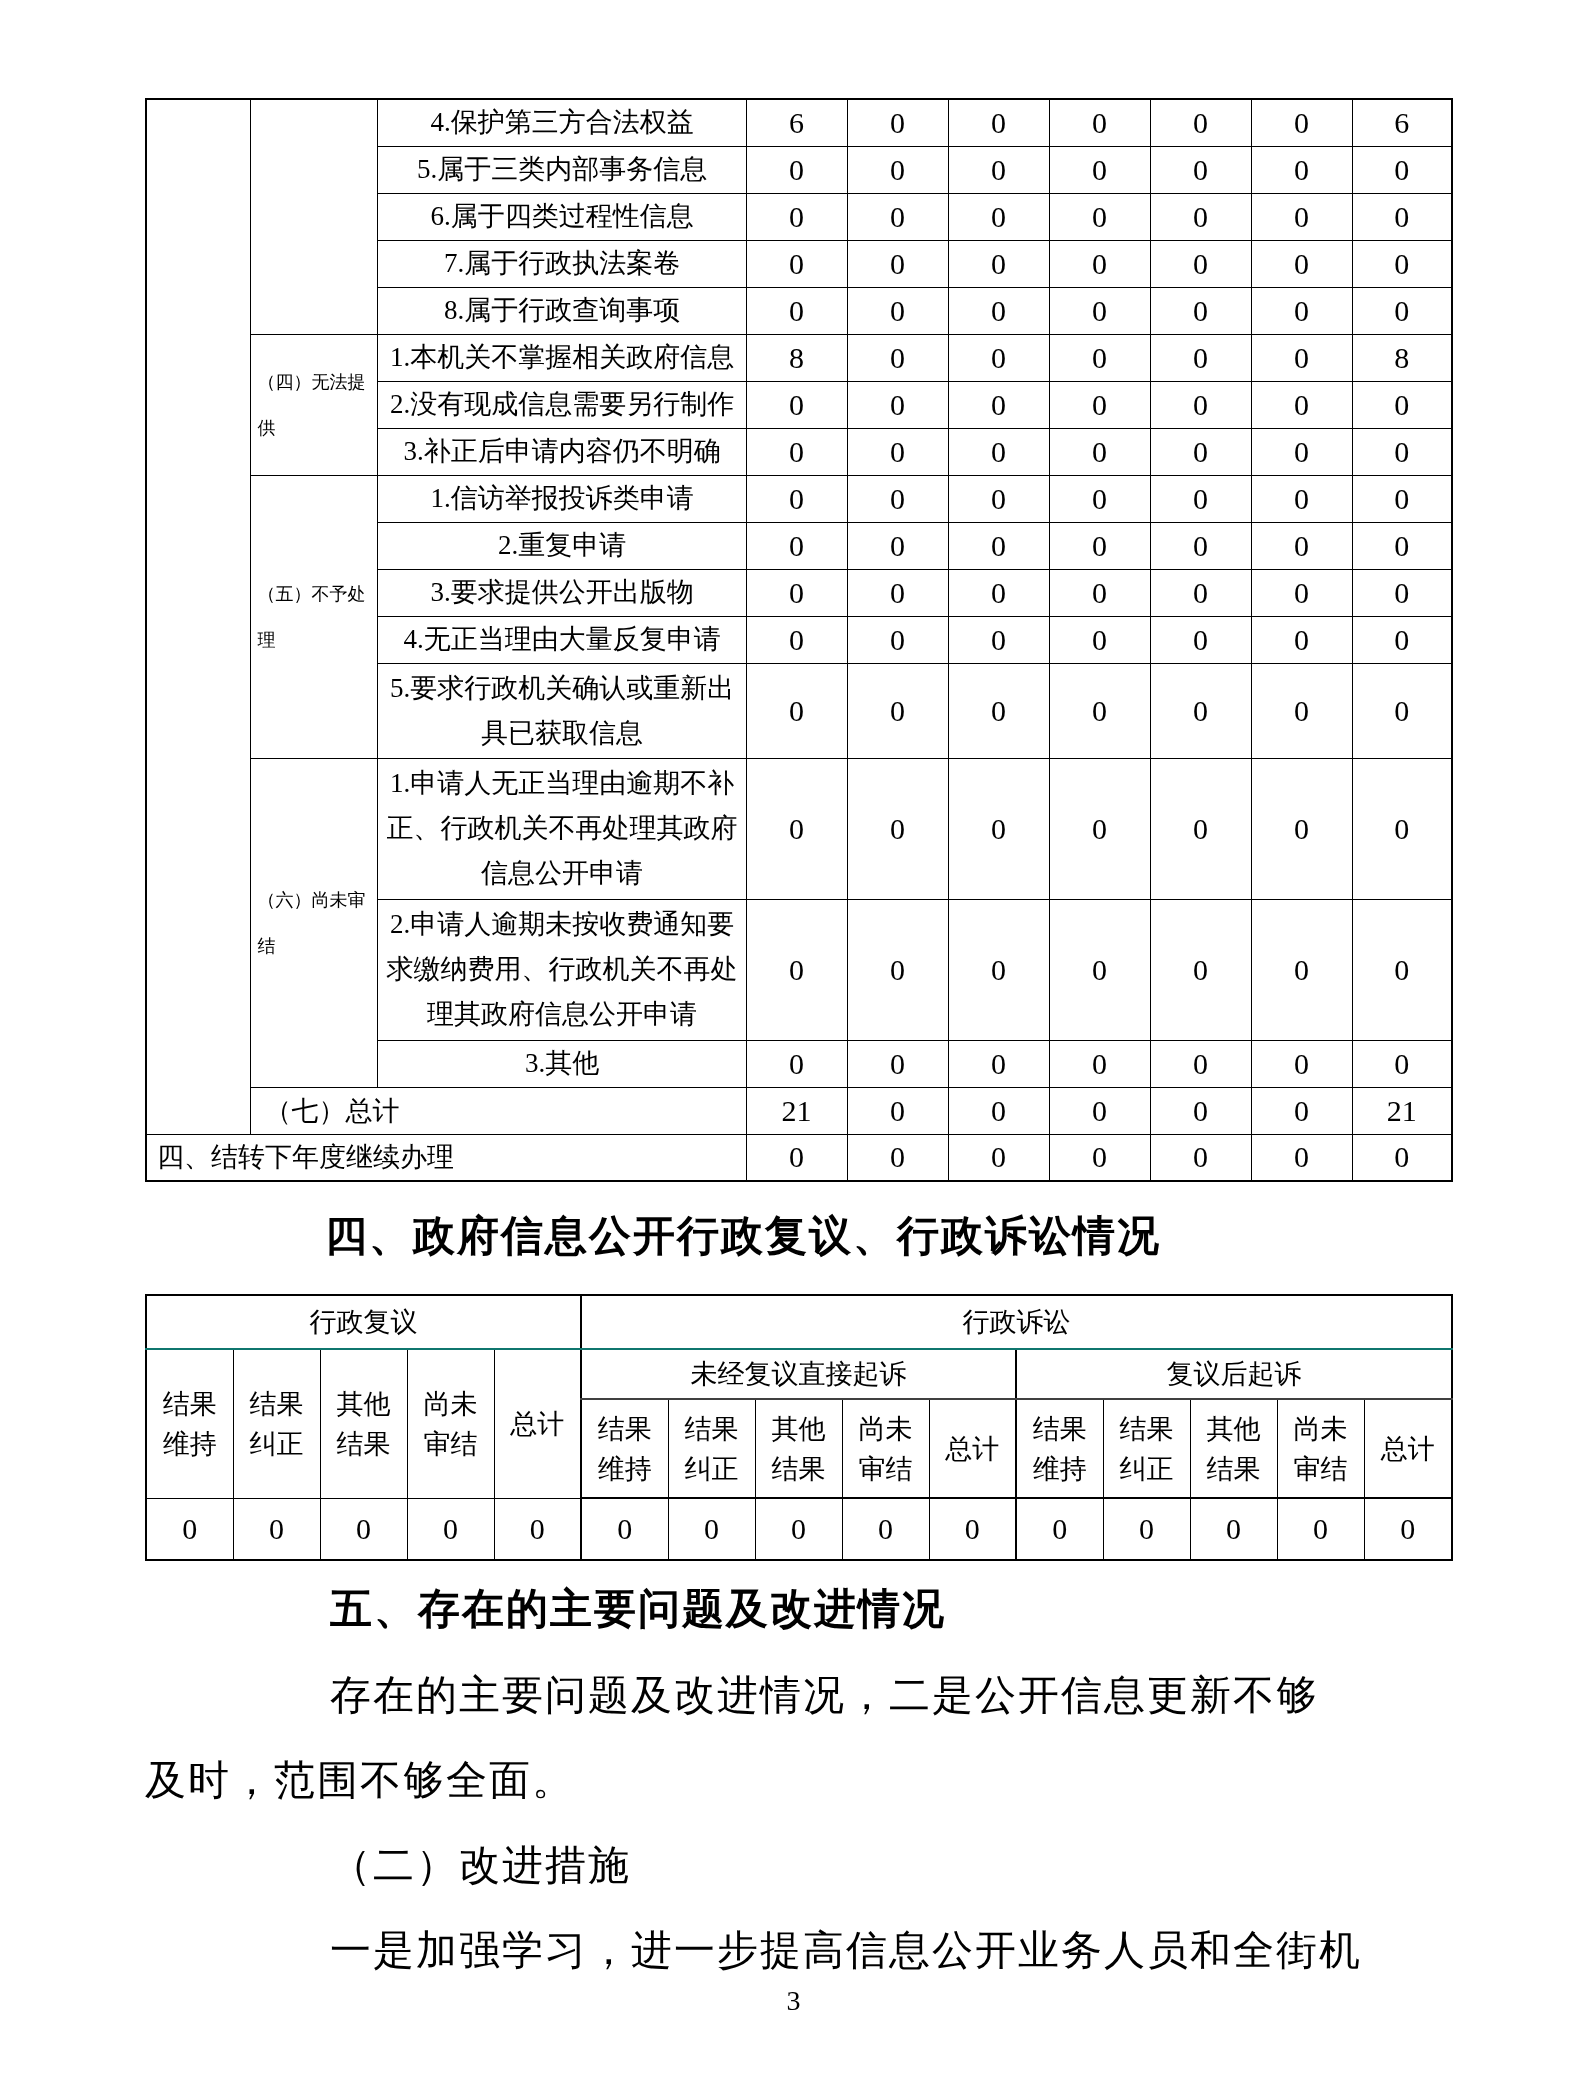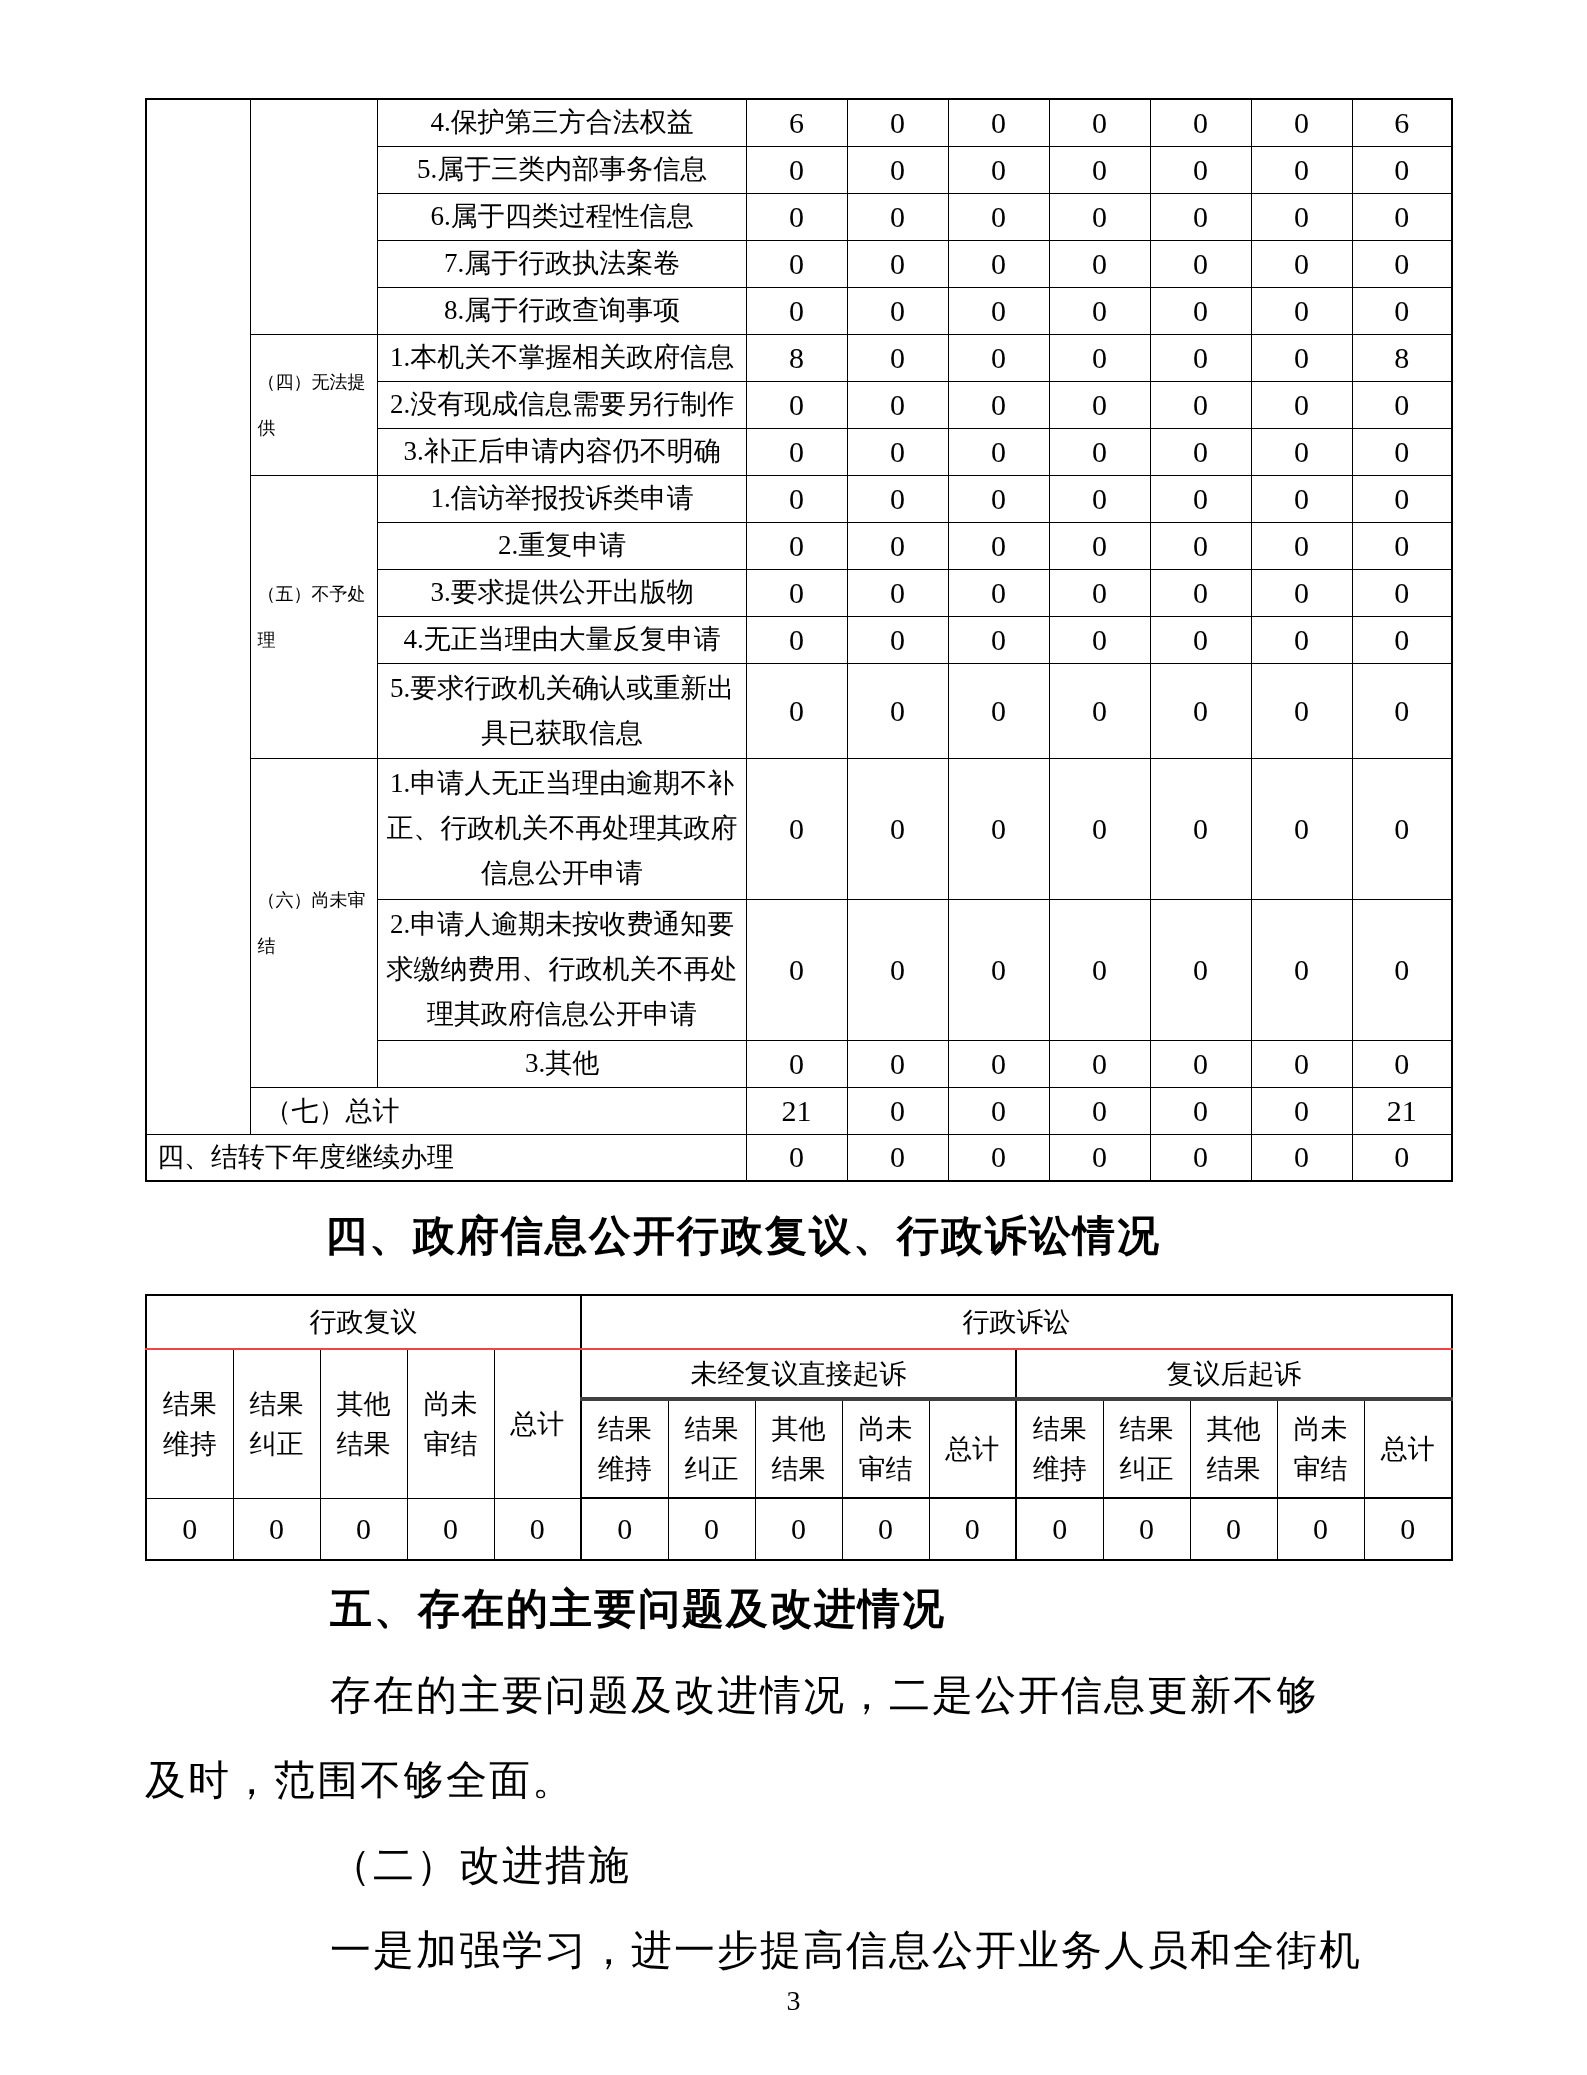--- a/index.html
+++ b/index.html
@@ -26,22 +26,22 @@
 
   
   table.t2 { margin: 32px 0 0 145px; width: 1306px; border-collapse: collapse; table-layout: fixed; border: 2px solid #000; }
   table.t2 td { border: 1px solid #000; vertical-align: middle; text-align: center; overflow: hidden; }
   .t2 tr.t2r1 { height: 54px; }
   .t2 tr.t2r2 { height: 50px; }
   .t2 tr.t2r3 { height: 99px; }
   .t2 tr.t2data { height: 62px; }
   .t2 td.hd { font-size: 27px; line-height: 40px; padding: 0 8px; }
   .t2 td.num { font-size: 30px; }
-  .t2 tr.t2r1 td { border-bottom: 2px solid #ef4444; }
-  .t2 tr.t2r2 td.band { border-bottom: 4px solid #404040; }
+  .t2 tr.t2r1 td { border-bottom: 2px solid #0f766e; }
+  .t2 tr.t2r2 td.band { border-bottom: 2px solid #404040; }
   .t2 tr.t2r3 td { border-bottom: 2px solid #000; }
   .t2 td.thickL { border-left: 2px solid #000; }
 
   
   .bodyline { font-family: "Liberation Serif", "DejaVu Serif", serif; font-size: 41px; line-height: 50px; letter-spacing: 2px; margin-top: 35px; }
   .ind { margin-left: 330px; }
   .noind { margin-left: 145px; }
   .first { margin-top: 38px; }
 
   .pageno { margin-top: 10px; text-align: center; font-size: 28px; font-family: "Liberation Serif", "DejaVu Serif", serif; }

